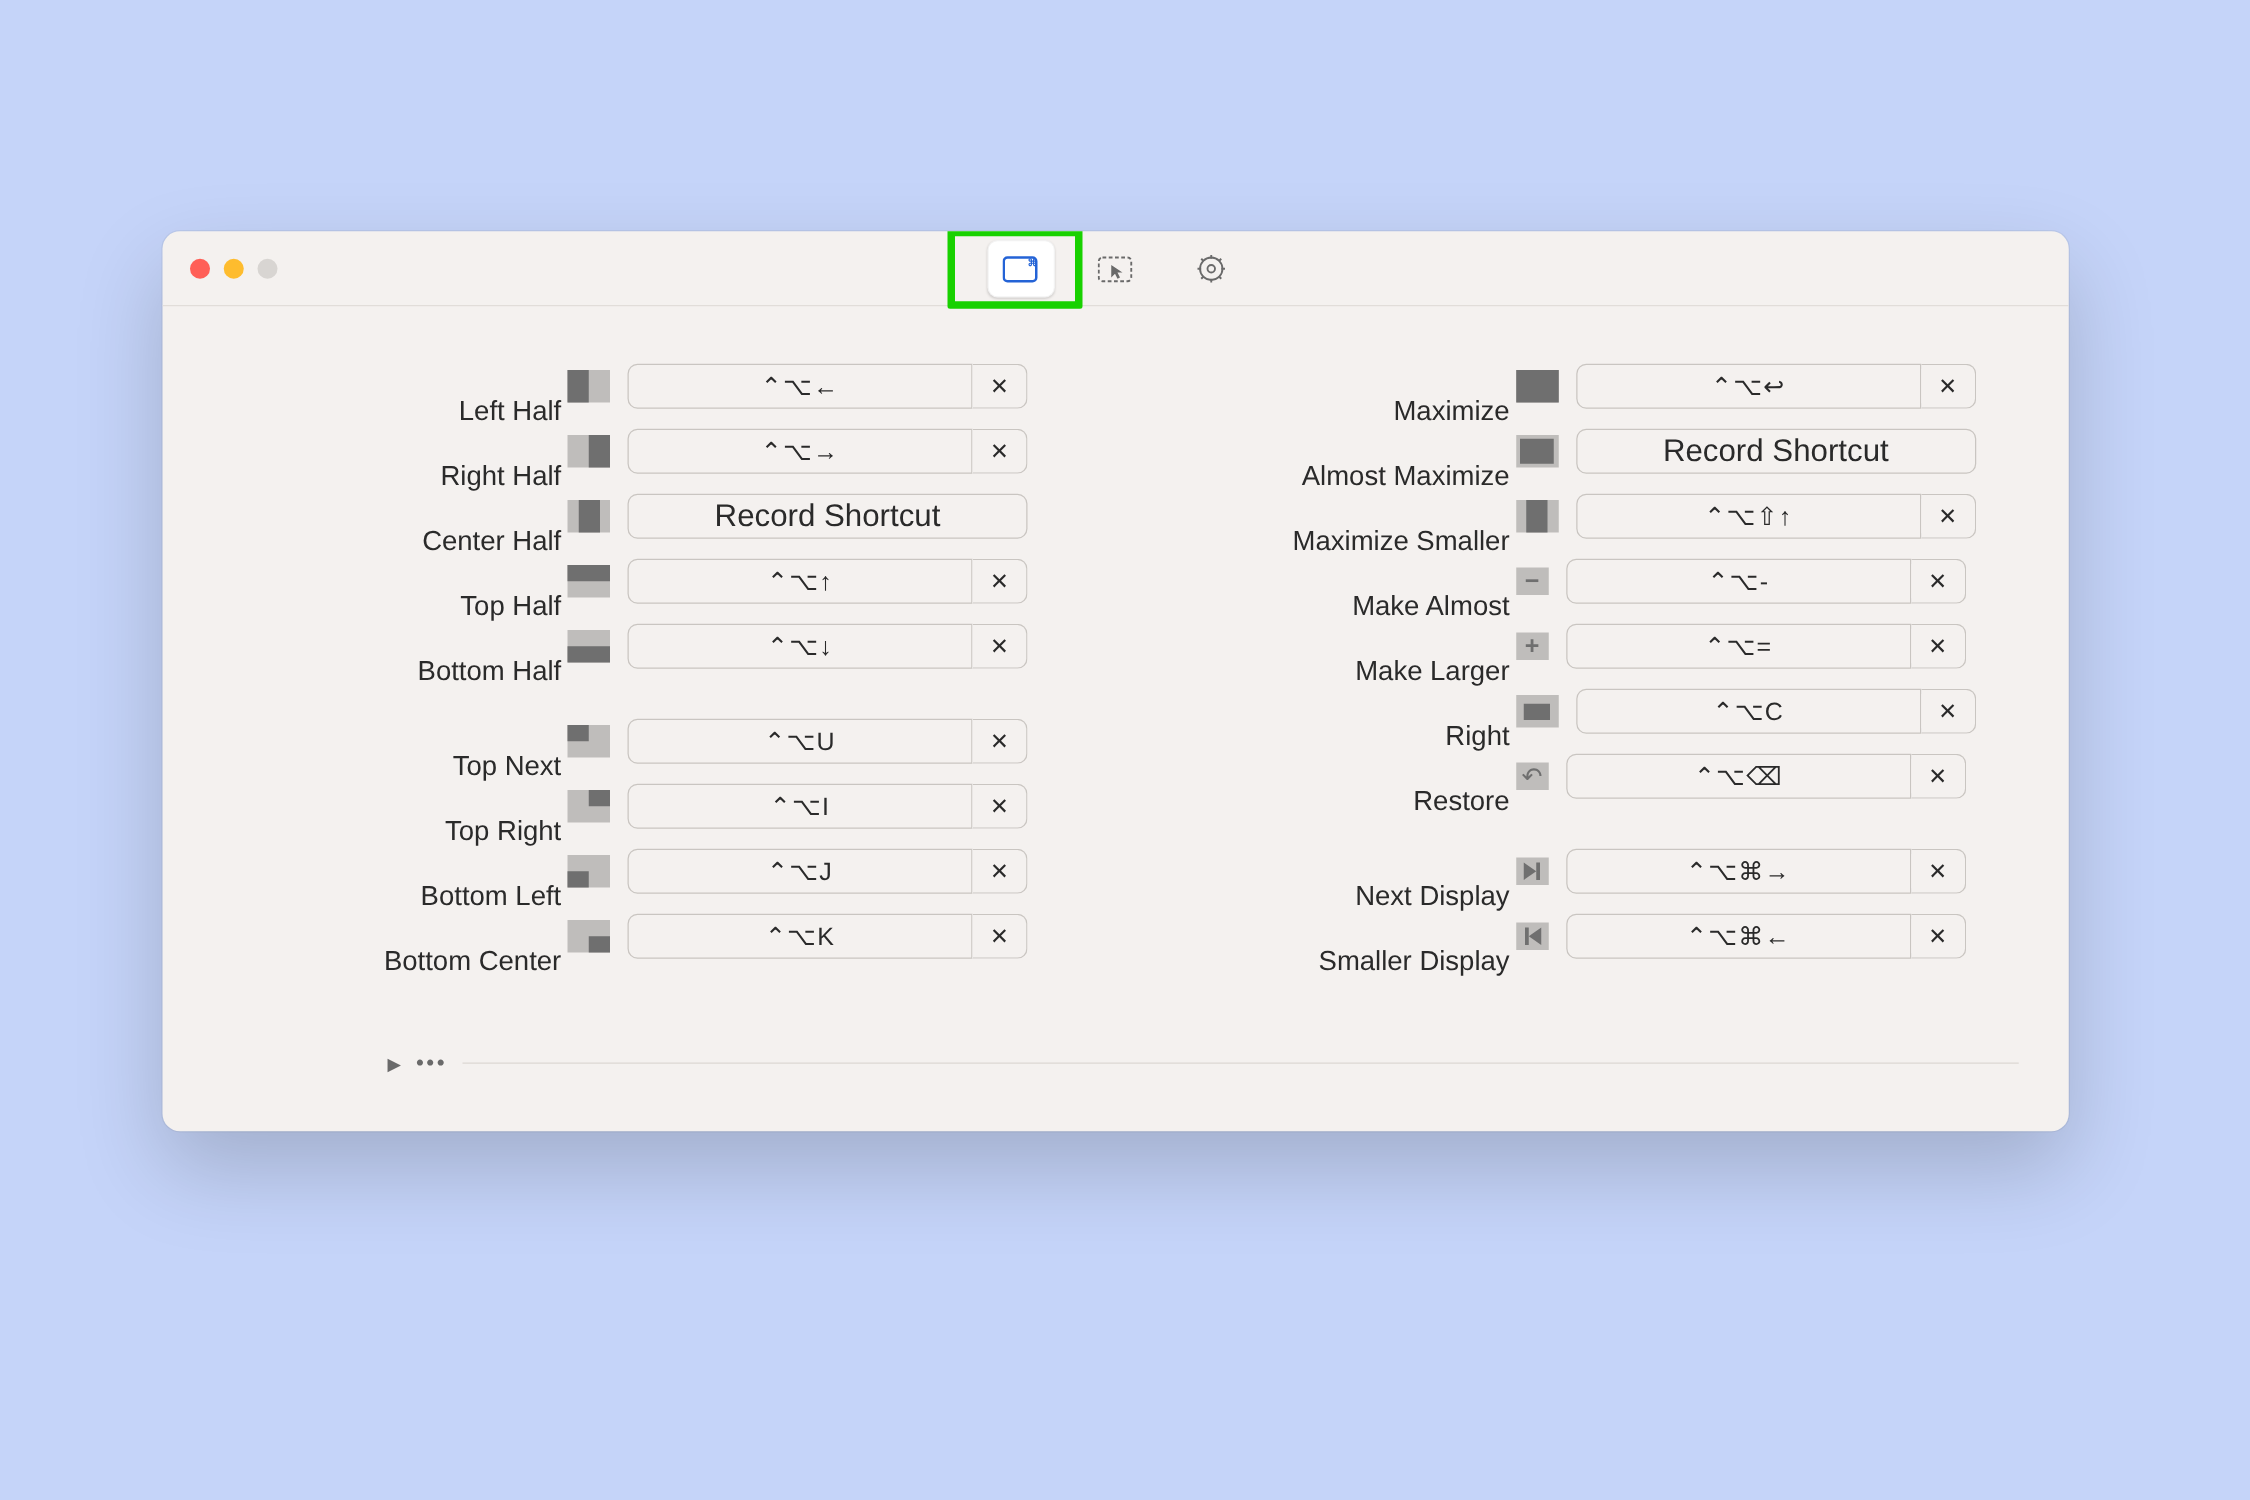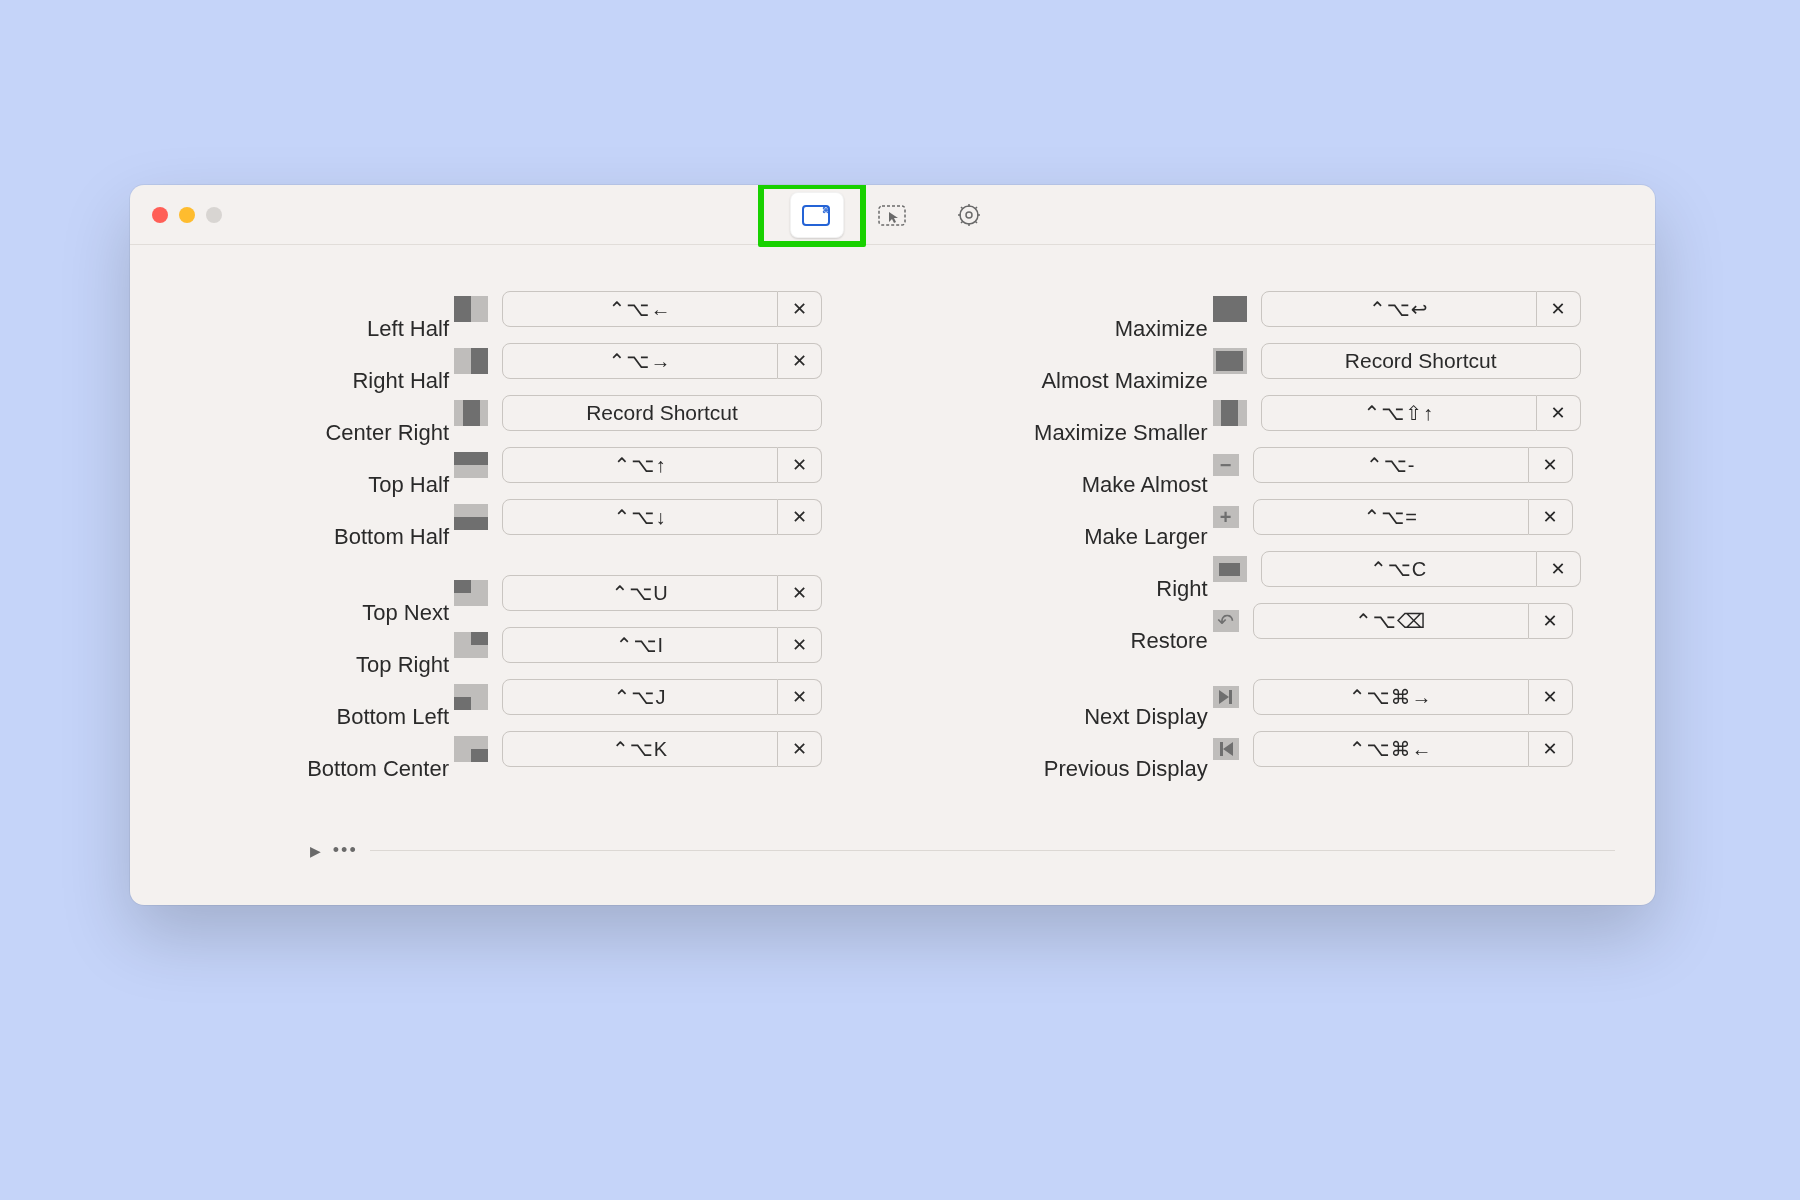--- a/index.html
+++ b/index.html
@@ -108,21 +108,21 @@
     flex: 1;
     height: 100%;
     border: 1px solid #c9c5c1;
     border-radius: 8px 0 0 8px;
     background: #f4f1ef;
     display:flex; align-items:center; justify-content:center;
     font-size: 20px;
     letter-spacing: 1px;
     color:#2a2a2a;
   }
-  .shortcut-field.placeholder { color:#2a2a2a; font-size:21px; letter-spacing:0; }
+  .shortcut-field.placeholder { color:#2a2a2a; font-size:25px; letter-spacing:0; }
   .clear-btn {
     width: 44px; height: 100%;
     border: 1px solid #c9c5c1;
     border-left: none;
     border-radius: 0 8px 8px 0;
     background:#f4f1ef;
     display:flex;align-items:center;justify-content:center;
     font-size:18px; color:#2a2a2a;
   }
   .shortcut-field.full-round { border-radius: 8px; }
@@ -195,21 +195,21 @@
           <div class="label">Right Half</div>
           <div class="thumb">
             <div class="fill" style="right:0;top:0;width:50%;height:100%"></div>
           </div>
           <div class="shortcut-wrap">
             <div class="shortcut-field">⌃⌥→</div>
             <div class="clear-btn">✕</div>
           </div>
         </div>
         <div class="row">
-          <div class="label">Center Right</div>
+          <div class="label">Center Half</div>
           <div class="thumb">
             <div class="fill" style="left:25%;top:0;width:50%;height:100%"></div>
           </div>
           <div class="shortcut-wrap">
             <div class="shortcut-field full-round placeholder">Record Shortcut</div>
           </div>
         </div>
         <div class="row">
           <div class="label">Top Half</div>
           <div class="thumb">
@@ -350,21 +350,21 @@
               <path d="M3 1 L13 8 L3 15 Z" fill="#6f6f6f"></path>
               <rect x="13" y="1" width="3" height="14" fill="#6f6f6f"></rect>
             </svg>
           </div>
           <div class="shortcut-wrap">
             <div class="shortcut-field">⌃⌥⌘→</div>
             <div class="clear-btn">✕</div>
           </div>
         </div>
         <div class="row">
-          <div class="label">Previous Display</div>
+          <div class="label">Smaller Display</div>
           <div class="thumb sym-icon">
             <svg width="20" height="16" viewBox="0 0 20 16">
               <path d="M17 1 L7 8 L17 15 Z" fill="#6f6f6f"></path>
               <rect x="4" y="1" width="3" height="14" fill="#6f6f6f"></rect>
             </svg>
           </div>
           <div class="shortcut-wrap">
             <div class="shortcut-field">⌃⌥⌘←</div>
             <div class="clear-btn">✕</div>
           </div>

